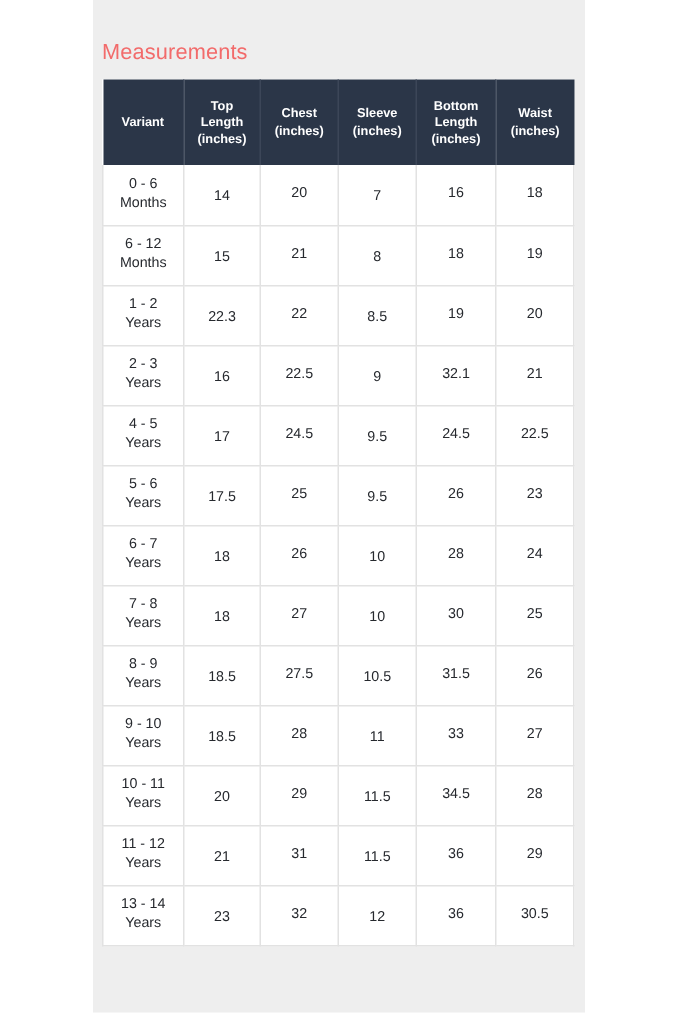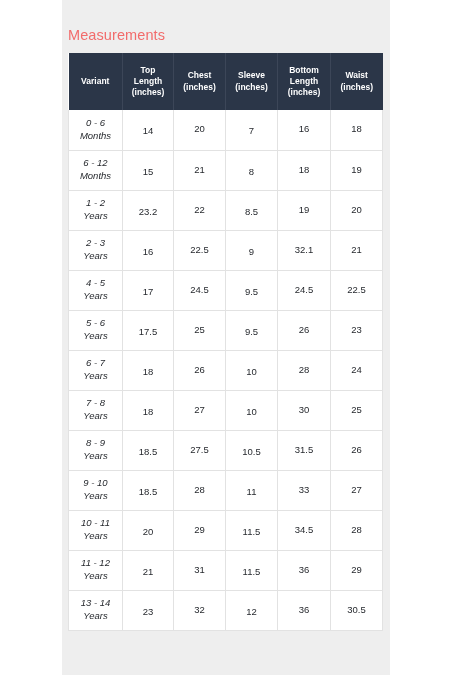--- a/index.html
+++ b/index.html
@@ -80,21 +80,20 @@
     vertical-align: middle;
     height: 40px;
     border-bottom: 1px solid #e2e2e2;
     border-right: 1px solid #e2e2e2;
     box-sizing: border-box;
     font-size: 9.5px;
     line-height: 1.32;
   }
   table.measurements tbody td:first-child {
     border-left: 1px solid #e2e2e2;
-    font-style: italic;
   }
   table.measurements tbody td:last-child {
     border-right: 1px solid #e2e2e2;
   }
 
   
   td.col-variant {
     font-size: 9.5px;
   }
   
@@ -154,21 +153,21 @@
           <tr>
             <td class="col-variant">6 - 12<br>Months</td>
             <td class="col-small">15</td>
             <td class="">21</td>
             <td class="col-small">8</td>
             <td class="">18</td>
             <td class="">19</td>
           </tr>
           <tr>
             <td class="col-variant">1 - 2<br>Years</td>
-            <td class="col-small">23.2</td>
+            <td class="col-small">22.3</td>
             <td class="">22</td>
             <td class="col-small">8.5</td>
             <td class="">19</td>
             <td class="">20</td>
           </tr>
           <tr>
             <td class="col-variant">2 - 3<br>Years</td>
             <td class="col-small">16</td>
             <td class="">22.5</td>
             <td class="col-small">9</td>

